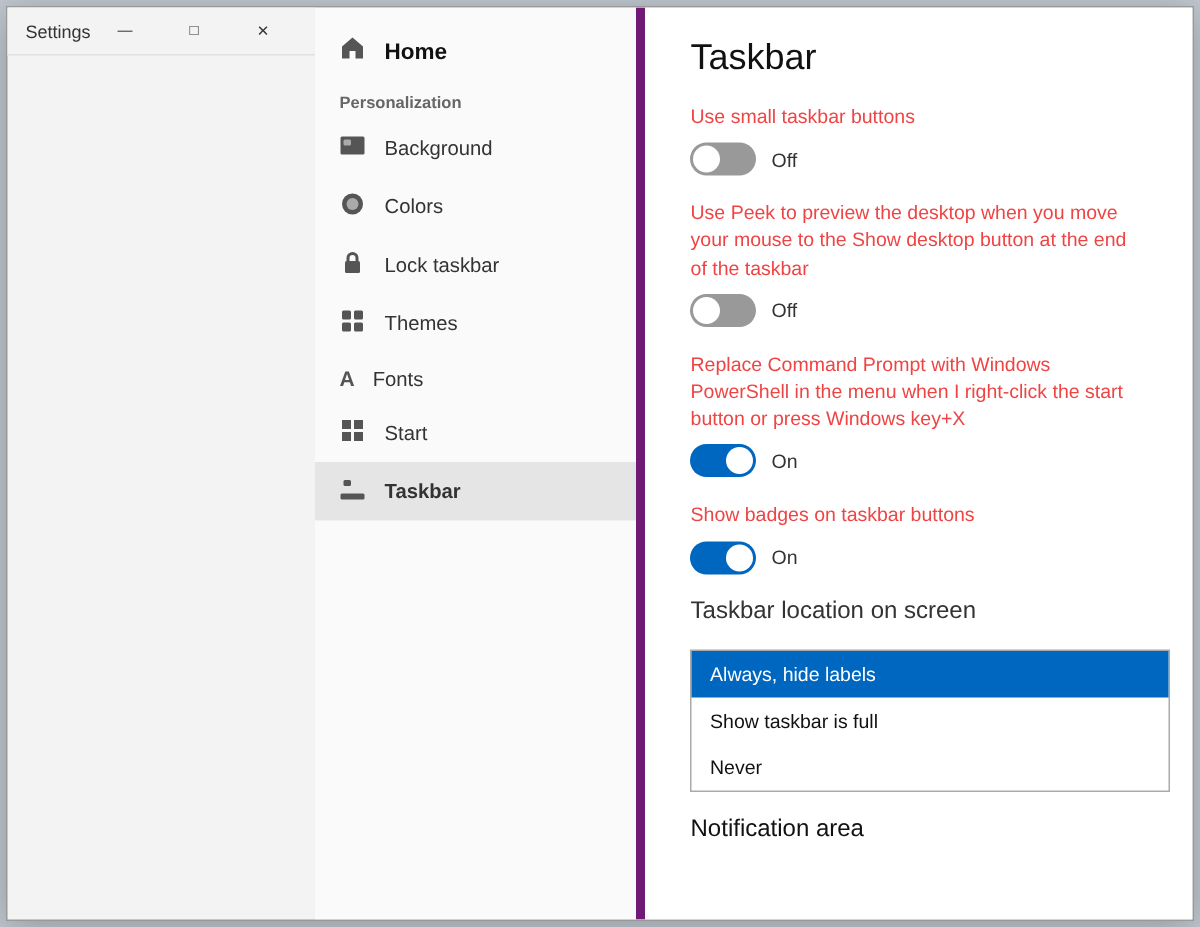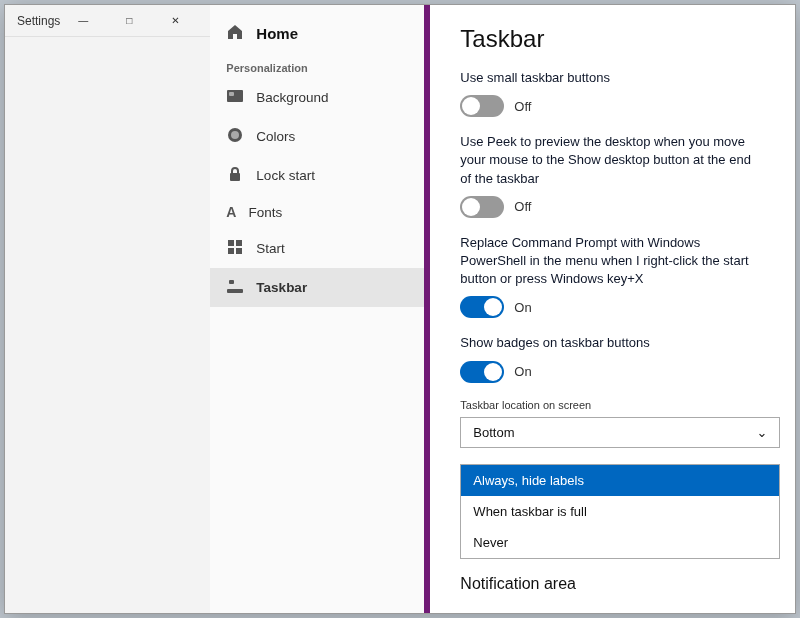--- a/index.html
+++ b/index.html
@@ -125,21 +125,21 @@
       font-size: 24px;
       font-weight: 300;
       color: #111;
       margin-bottom: 16px;
     }
     .setting-row {
       margin-bottom: 16px;
     }
     .setting-desc {
       font-size: 13px;
-      color: #0f172a;
+      color: #ef4444;
       margin-bottom: 8px;
       line-height: 1.4;
     }
     .toggle-row {
       display: flex;
       align-items: center;
       gap: 10px;
       margin-bottom: 16px;
     }
     .toggle {
@@ -164,21 +164,21 @@
     .toggle.off .toggle-knob { left: 2px; }
     .toggle.on .toggle-knob { left: 24px; }
     .toggle-label {
       font-size: 13px;
       color: #333;
     }
     .dropdown-container {
       margin-bottom: 16px;
     }
     .dropdown-label {
-      font-size: 11px;
+      font-size: 16px;
       color: #333;
       margin-bottom: 6px;
     }
     .dropdown {
       width: 320px;
       border: 1px solid #aaa;
       background: white;
       padding: 7px 12px;
       display: flex;
       align-items: center;
@@ -259,23 +259,34 @@
         <span>Colors</span>
       </div>
 
       <div class="nav-item">
         <span>
           <svg width="18" height="18" viewBox="0 0 18 18">
               <rect x="4" y="8" width="10" height="8" rx="1" fill="#555"></rect>
               <path d="M6 8V6a3 3 0 0 1 6 0v2" stroke="#555" stroke-width="2" fill="none"></path>
             </svg>
         </span>
-        <span>Lock start</span>
-      </div>
-
+        <span>Lock taskbar</span>
+      </div>
+
+      <div class="nav-item">
+        <span>
+          <svg width="18" height="18" viewBox="0 0 18 18">
+              <rect x="2" y="2" width="6" height="6" rx="1" fill="#555"></rect>
+              <rect x="10" y="2" width="6" height="6" rx="1" fill="#555"></rect>
+              <rect x="2" y="10" width="6" height="6" rx="1" fill="#555"></rect>
+              <rect x="10" y="10" width="6" height="6" rx="1" fill="#555"></rect>
+            </svg>
+        </span>
+        <span>Themes</span>
+      </div>
 
       <div class="nav-item">
         <span style="font-size:14px;color:#555;font-weight:bold;">A</span>
         <span>Fonts</span>
       </div>
 
       <div class="nav-item">
         <span>
           <svg width="18" height="18" viewBox="0 0 18 18">
               <rect x="2" y="2" width="6" height="6" fill="#555"></rect>
@@ -336,30 +347,26 @@
         <div class="toggle-row">
           <div class="toggle on">
             <div class="toggle-knob"></div>
           </div>
           <span class="toggle-label">On</span>
         </div>
       </div>
 
       <div class="dropdown-container">
         <div class="dropdown-label">Taskbar location on screen</div>
-        <div class="dropdown">
-          <span>Bottom</span>
-          <span>⌄</span>
-        </div>
       </div>
 
       <div class="setting-row">
         <div class="combine-dropdown">
           <div class="combine-option selected">Always, hide labels</div>
-          <div class="combine-option">When taskbar is full</div>
+          <div class="combine-option">Show taskbar is full</div>
           <div class="combine-option">Never</div>
         </div>
       </div>
 
       <div class="section-title">Notification area</div>
 
     </div>
   </div>
 </div>
 

